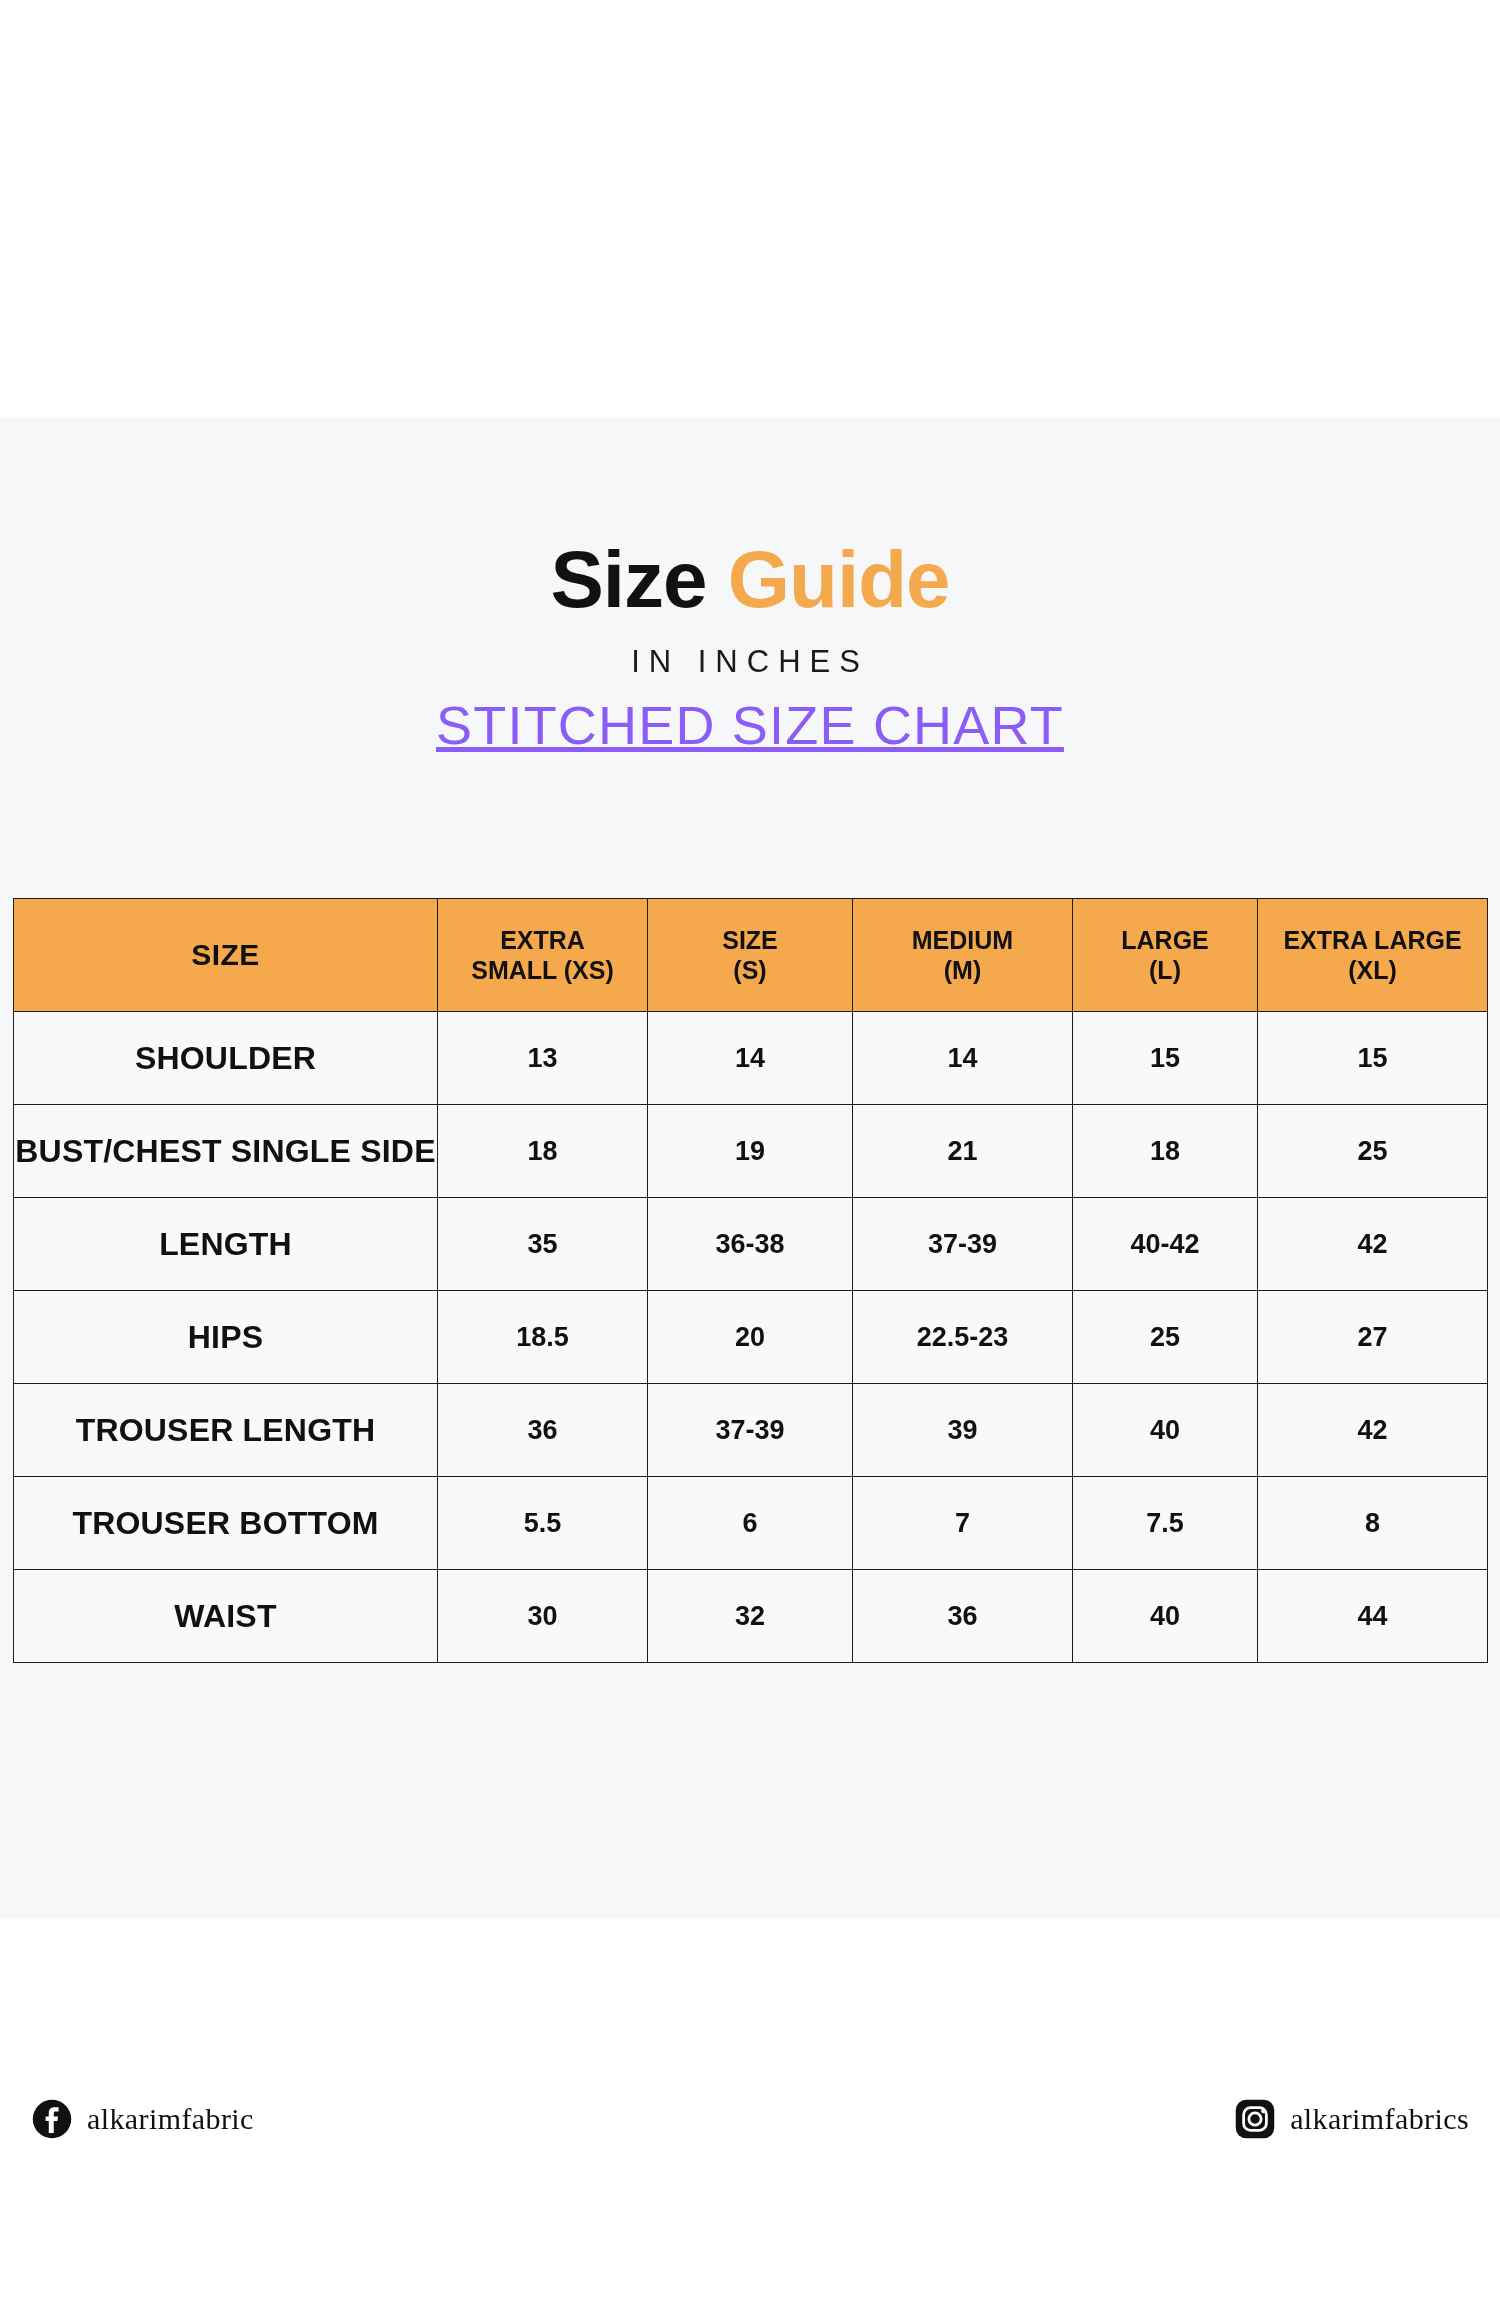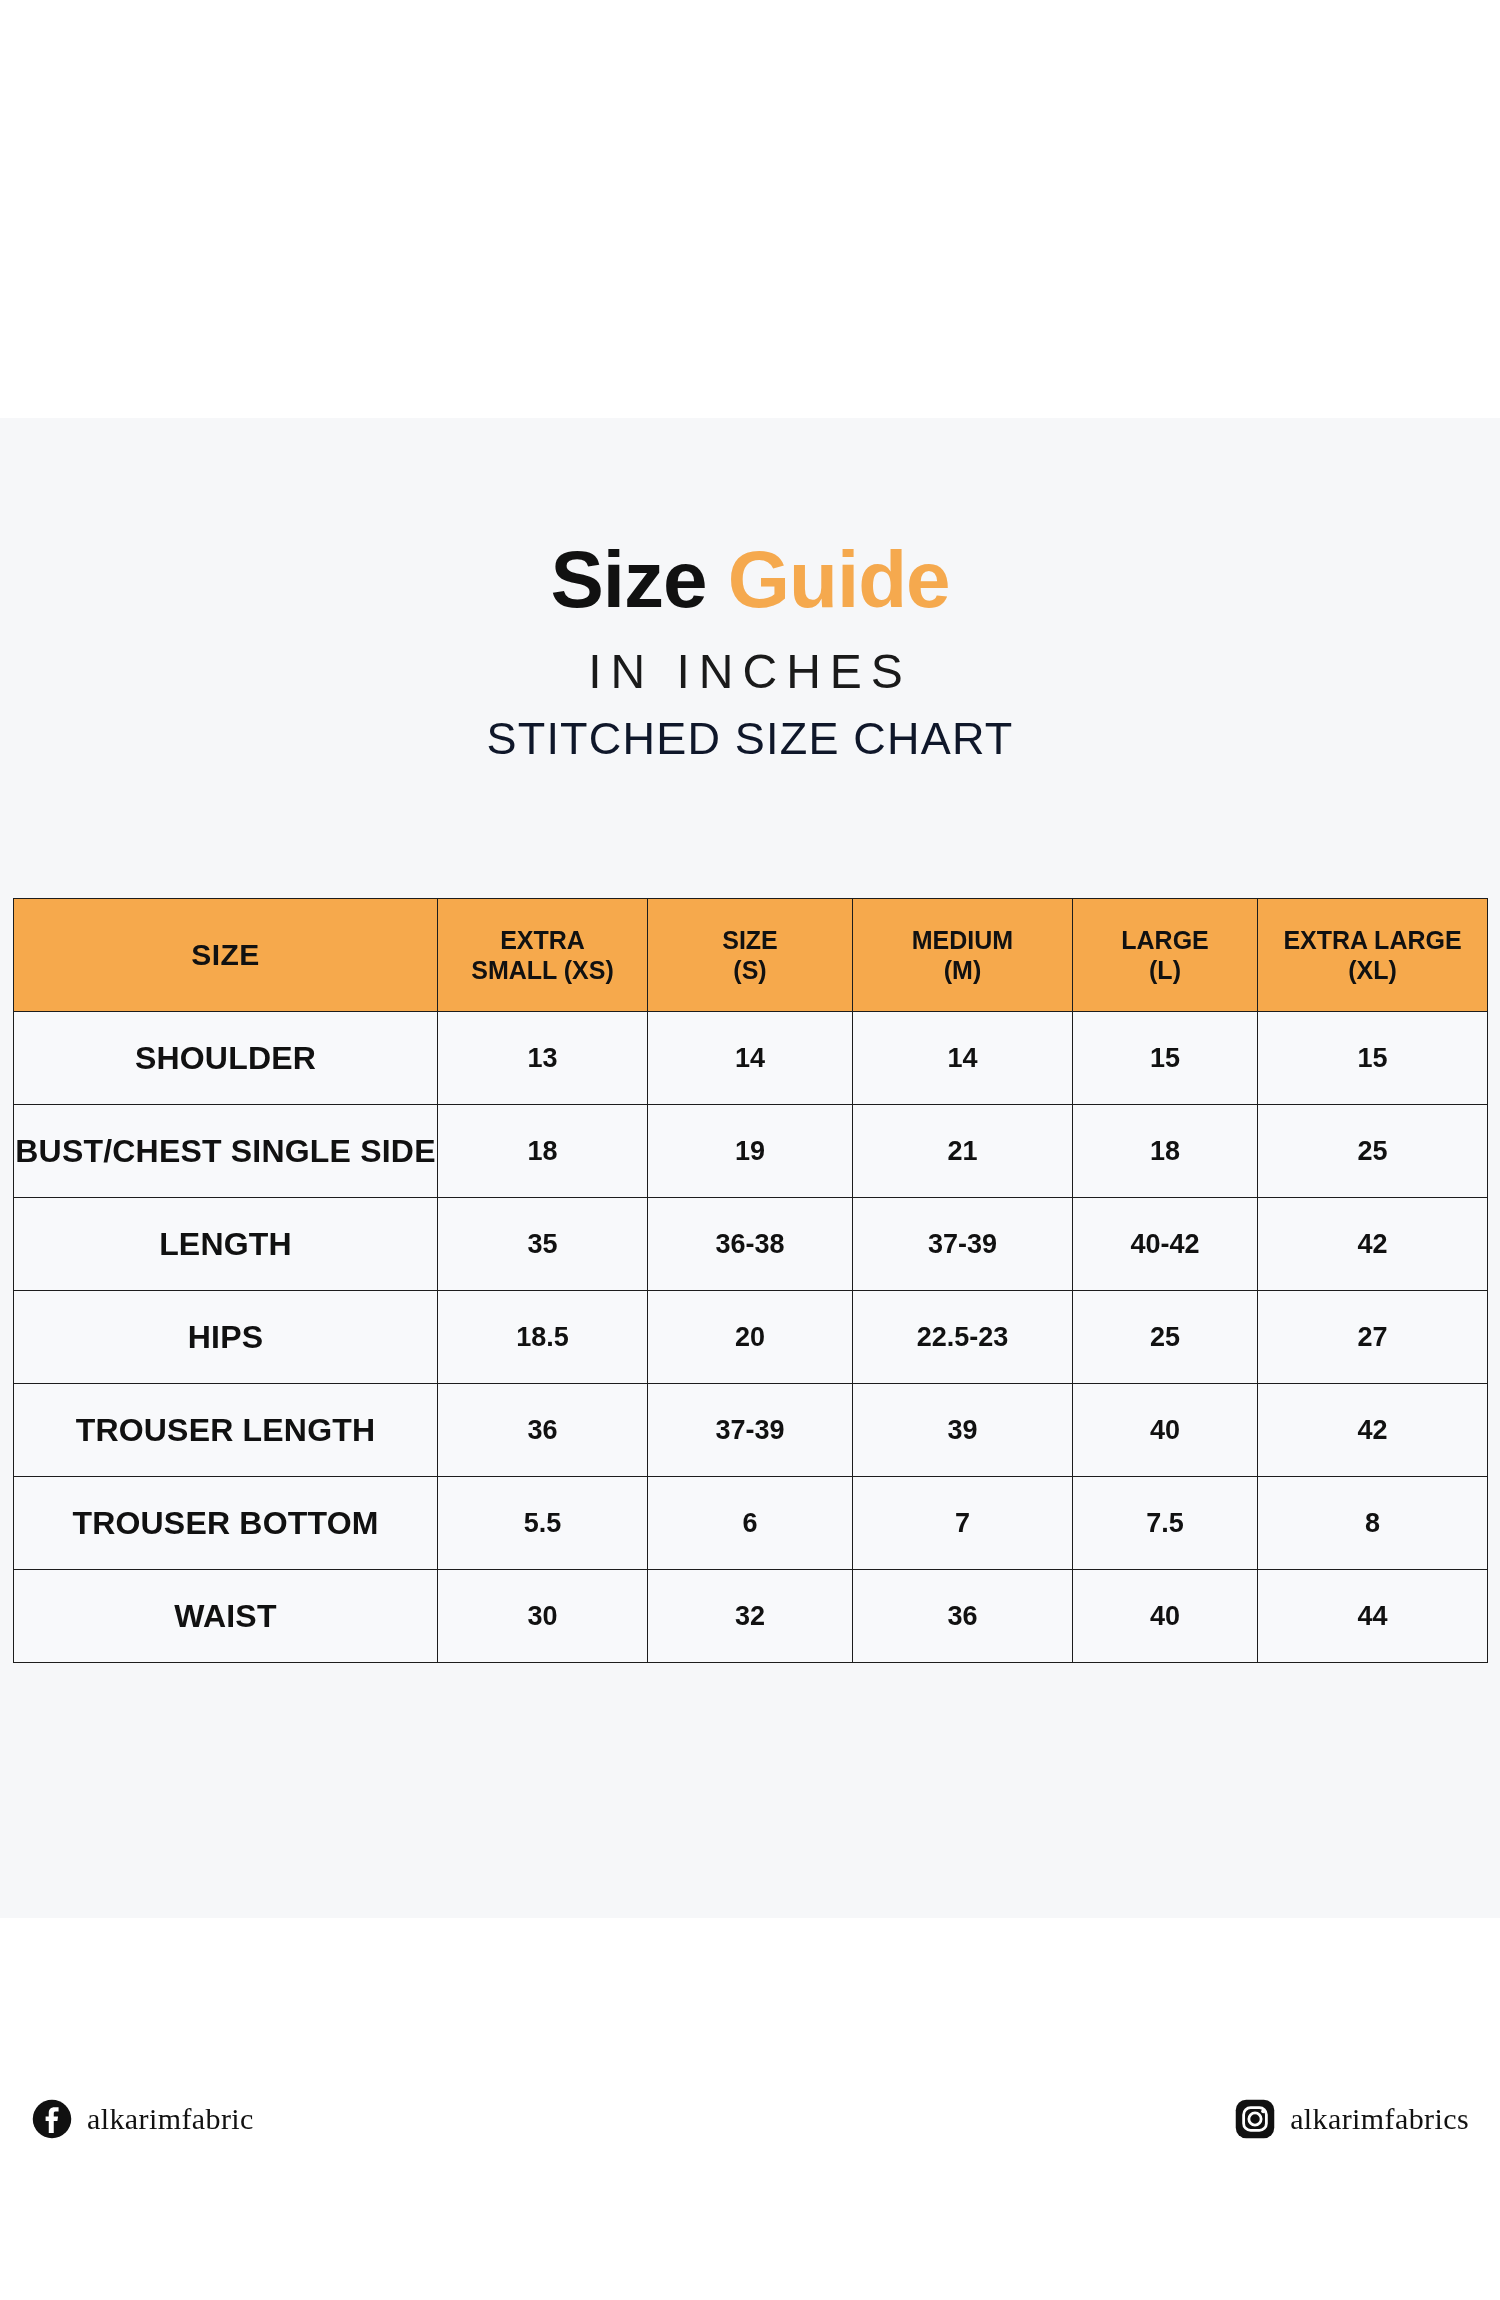--- a/index.html
+++ b/index.html
@@ -39,31 +39,32 @@
     font-size: 80px;
     font-weight: bold;
     letter-spacing: -1px;
     line-height: 1;
     margin: 0;
   }
   .title-main .blk { color: #111111; }
   .title-main .org { color: #f5a94e; }
   .title-sub1 {
     margin-top: 24px;
-    font-size: 48px;
+    font-size: 31px;
     letter-spacing: 9px;
     color: #1a1a1a;
     font-weight: 400;
   }
   .title-sub2 {
     margin-top: 14px;
-    font-size: 45px;
+    font-size: 54px;
     letter-spacing: 1.2px;
-    color: #0f172a;
+    color: #8b5cf6;
     font-weight: 400;
+    text-decoration: underline;
   }
 
   .table-wrap {
     position: absolute;
     left: 13px;
     top: 480px;
     width: 1474px;
   }
   table.size-table {
     border-collapse: collapse;

